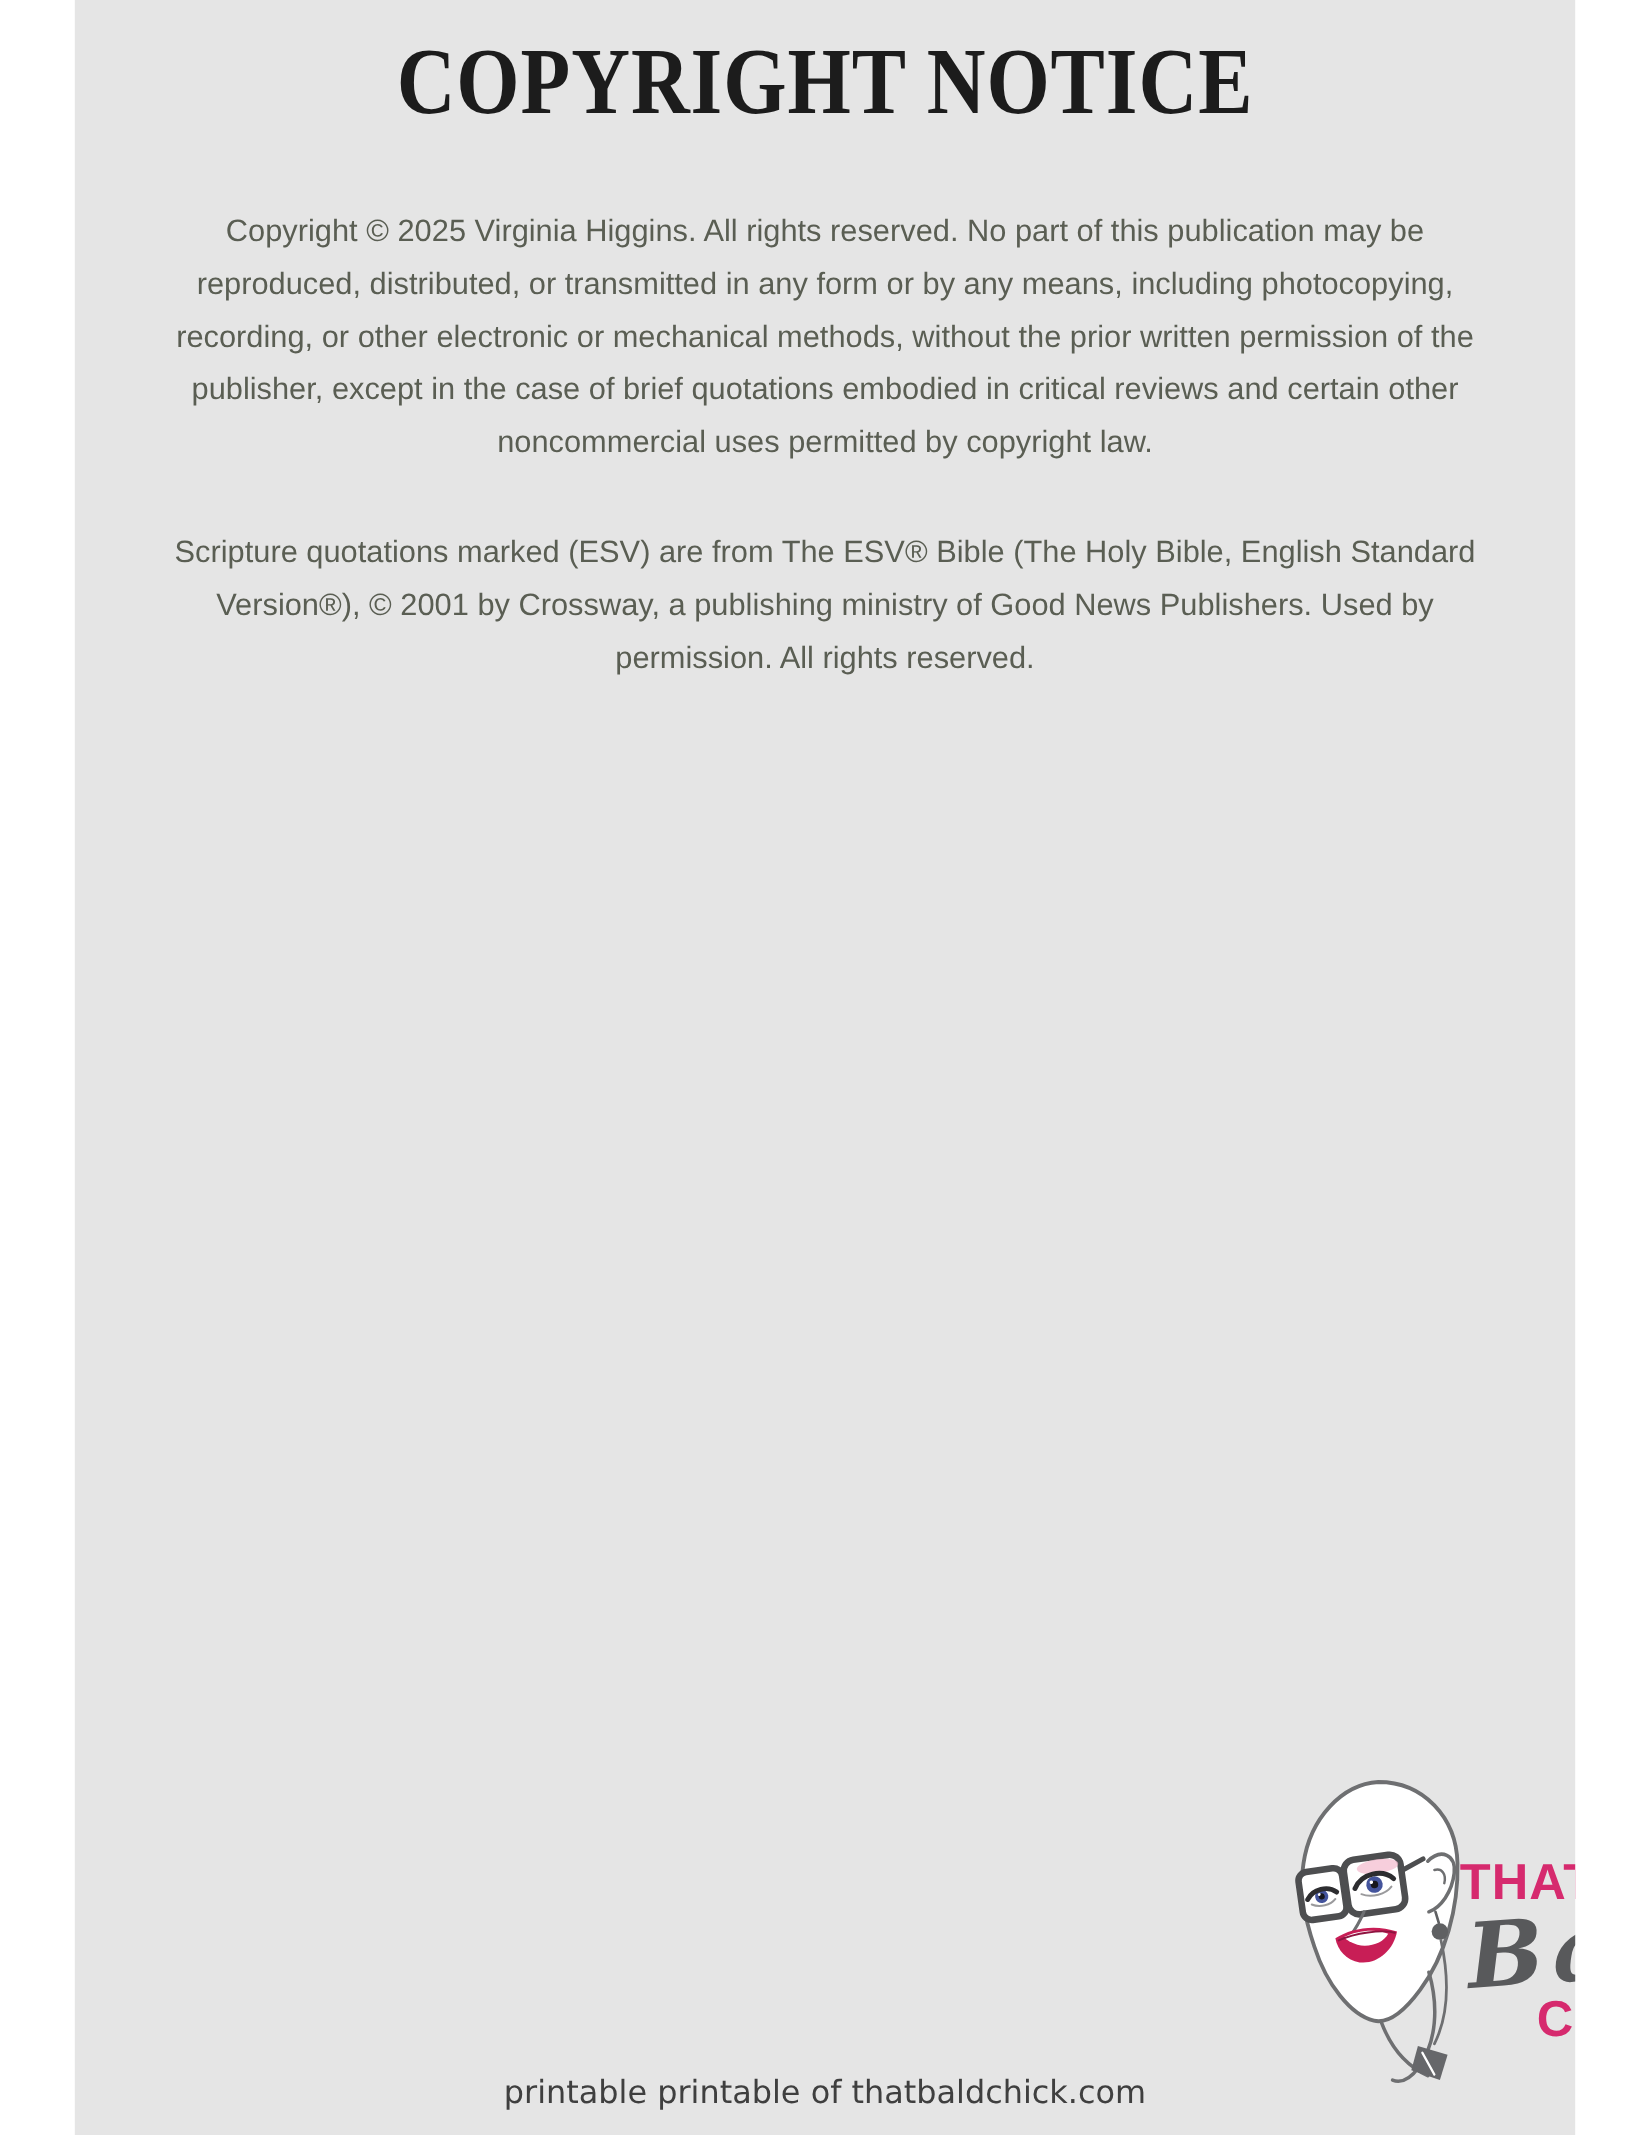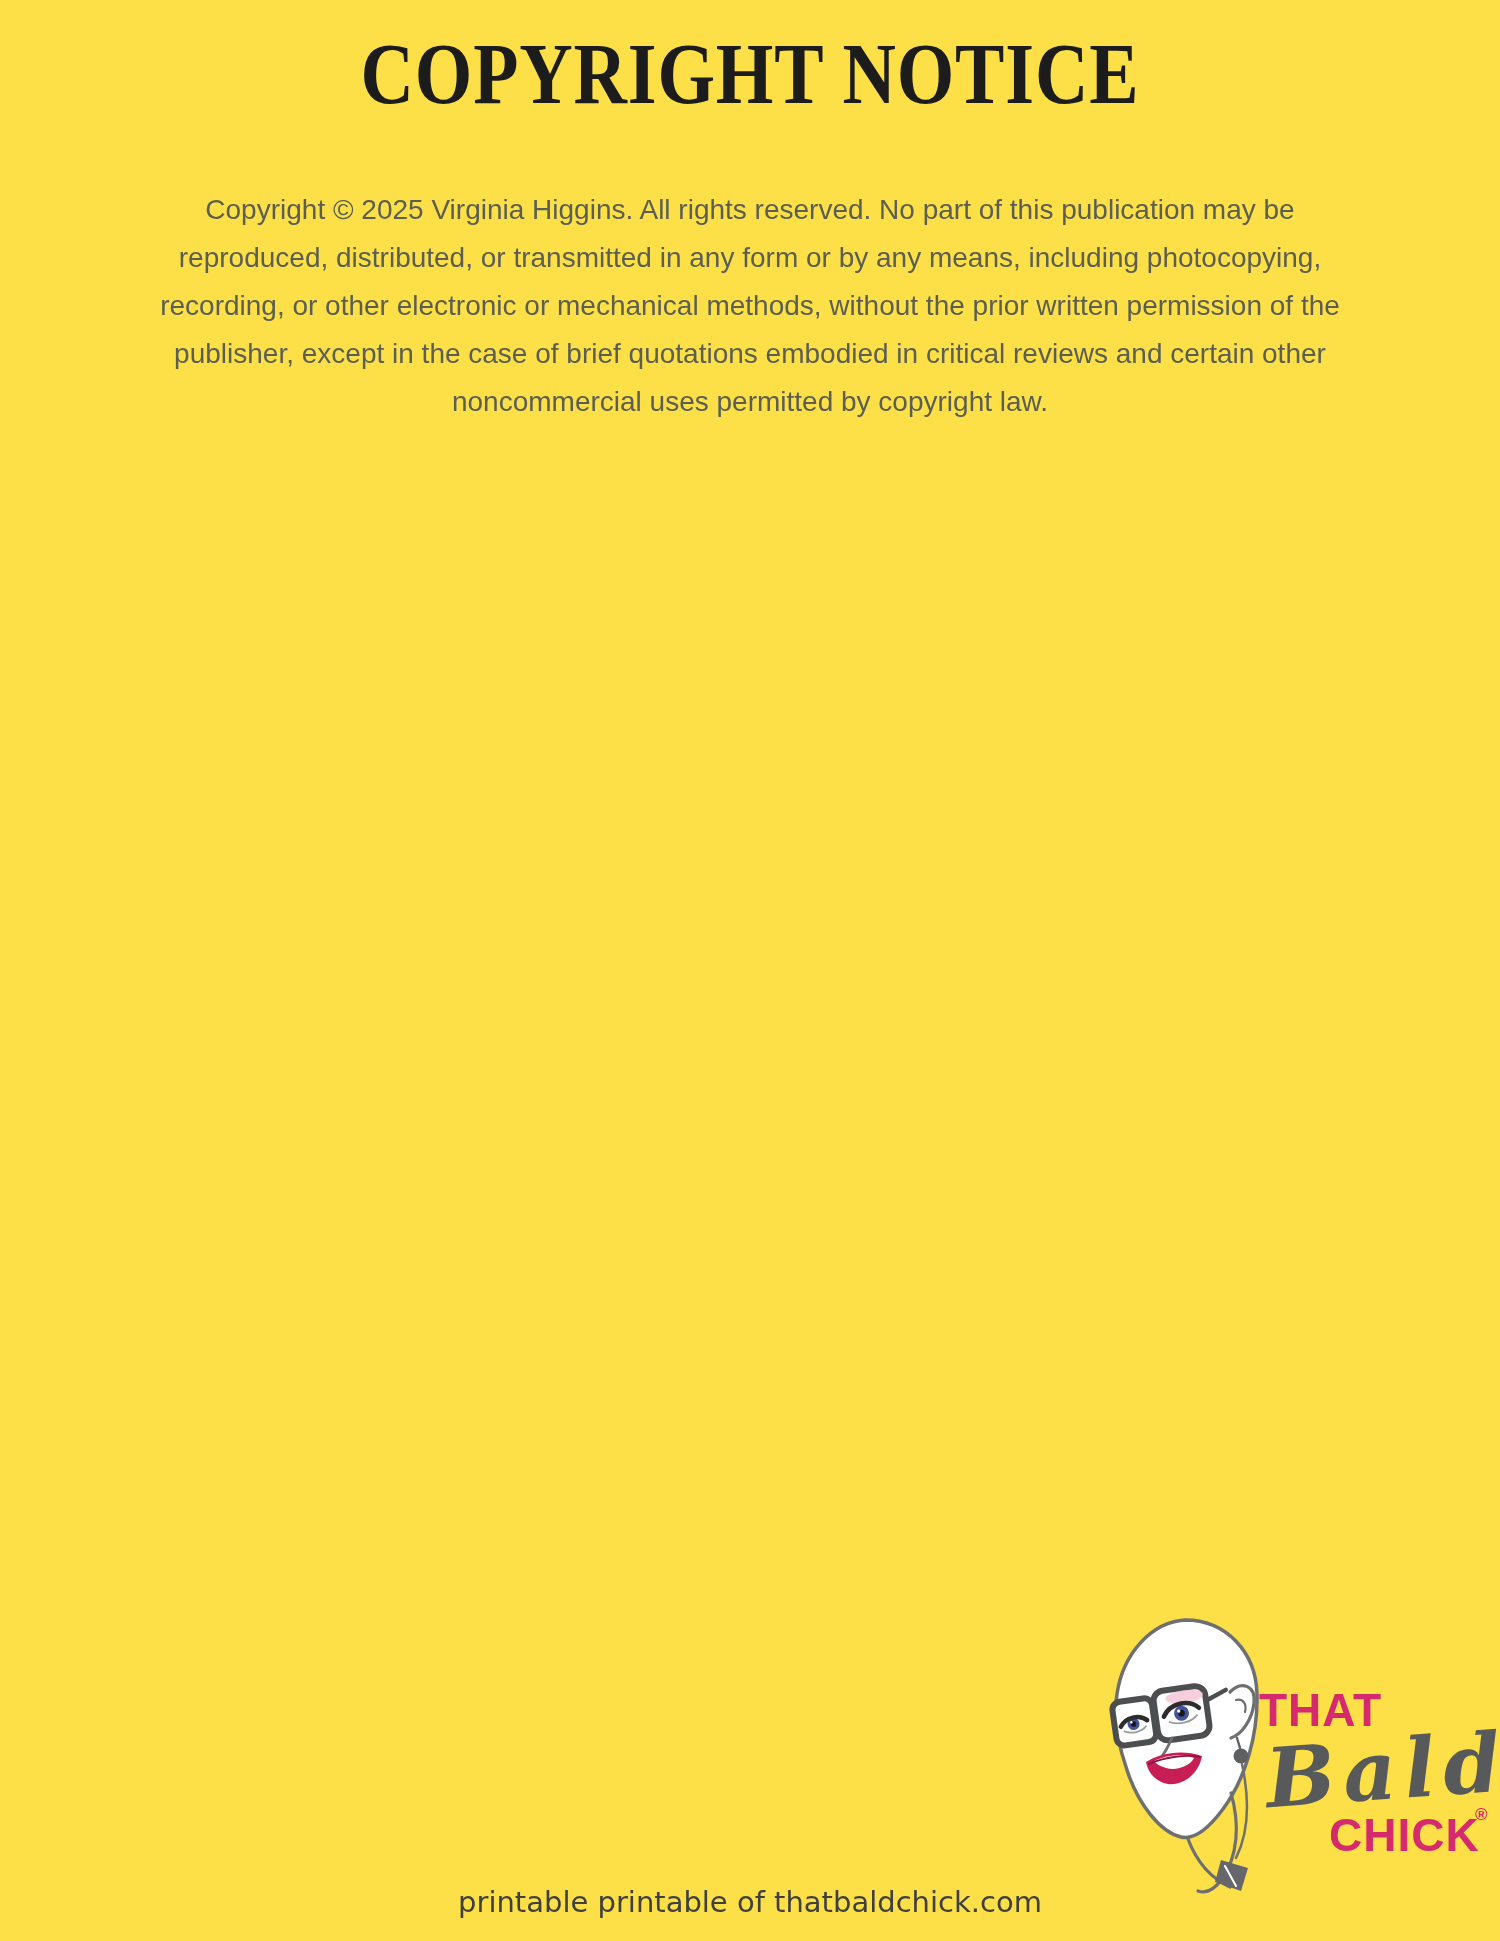--- a/index.html
+++ b/index.html
@@ -7,23 +7,23 @@
     --logo-gray:#58595b;
     --body-text:#5a5e53;
     --title-color:#1c1c1c;
     --footer-text:#3f3f3f;
     --line-gray:#6e6f71;
   }
   *{box-sizing:border-box}
   html,body{margin:0;padding:0;background:#ffffff}
   .page{
     position:relative;
-    width:1500px;height:1941px;
+    width:1364px;height:1941px;
     margin:0 auto;
-    background:#fde047;
+    background:#e5e5e5;
     overflow:hidden;
     font-family:"Liberation Sans",sans-serif;
   }
   .doc-header{text-align:center;padding-top:30px}
   .doc-title{
     margin:0;
     font-family:"Liberation Serif","DejaVu Serif",serif;
     font-weight:700;
     font-size:86px;
     line-height:88px;
@@ -68,20 +68,21 @@
 <body>
 
 <div class="page">
 
   <header class="doc-header">
     <h1 class="doc-title">COPYRIGHT NOTICE</h1>
   </header>
 
   <main class="doc-body">
     <p>Copyright © 2025 Virginia Higgins. All rights reserved. No part of this publication may be reproduced, distributed, or transmitted in any form or by any means, including photocopying, recording, or other electronic or mechanical methods, without the prior written permission of the publisher, except in the case of brief quotations embodied in critical reviews and certain other noncommercial uses permitted by copyright law.</p>
+    <p>Scripture quotations marked (ESV) are from The ESV® Bible (The Holy Bible, English Standard Version®), © 2001 by Crossway, a publishing ministry of Good News Publishers. Used by permission. All rights reserved.</p>
   </main>
 
   <div class="brand-logo">
     <svg viewBox="0 0 412 322" width="412" height="322">
       <g fill="none" stroke-linecap="round" stroke-linejoin="round">
         <path d="M95 24 C136 24 166 56 167 98 C168 138 156 182 133 213 C119 232 104 244 91 241 C70 236 48 208 37 174 C28 148 23 122 27 98 C33 57 62 26 95 24 Z" fill="#ffffff" stroke="var(--line-gray)" stroke-width="3.5"></path>
         <g>
           <path d="M140 96 C152 84 166 90 164 107 C162 124 152 138 141 142" stroke="var(--line-gray)" stroke-width="3.2"></path>
           <path d="M146 104 C153 102 157 108 155 116" stroke="var(--line-gray)" stroke-width="2.2"></path>
         </g>

